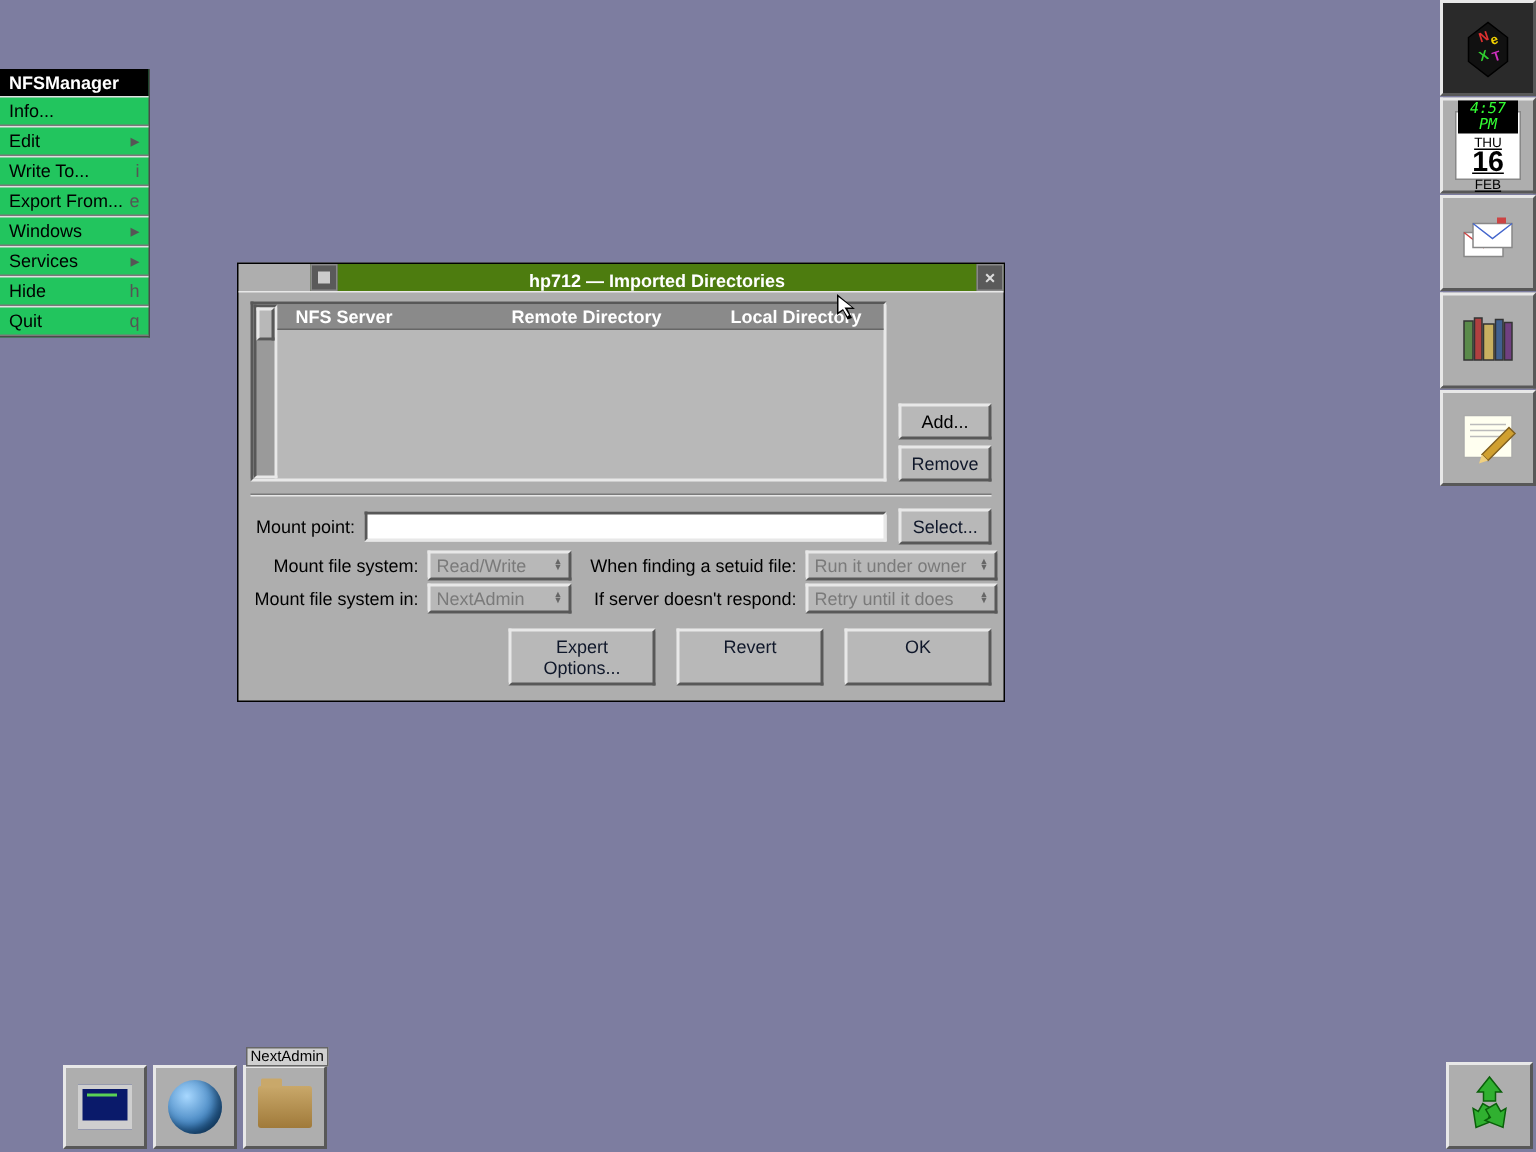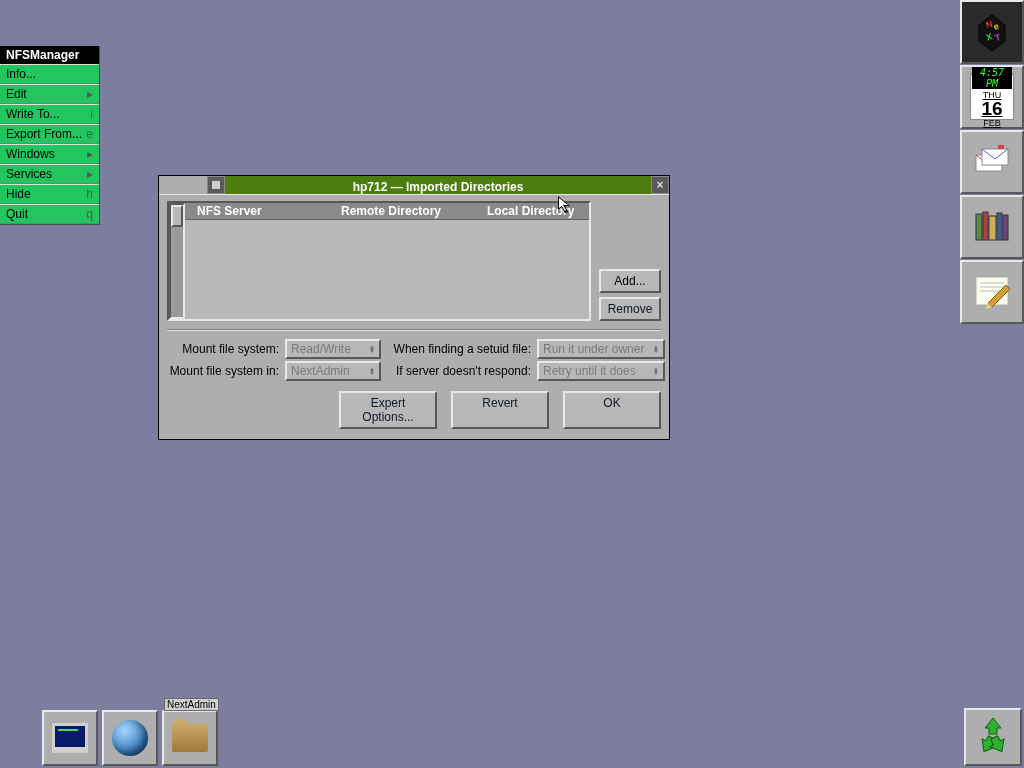--- a/index.html
+++ b/index.html
@@ -415,20 +415,26 @@
         </div>
       </div>
       <div class="side-buttons">
         <div class="btn">Add...</div>
         <div class="btn disabled">Remove</div>
       </div>
     </div>
 
     <div class="hsep"></div>
 
+    <div class="form-row">
+      <div class="lbl" style="width:76px">Mount point:</div>
+      <div class="text-input" style="width:350px"></div>
+      <div style="width:8px"></div>
+      <div class="btn disabled" style="width:62px">Select...</div>
+    </div>
 
     <div class="grid2">
       <div class="cell">
         <div class="lbl" style="width:118px">Mount file system:</div>
         <div class="pull" style="width:96px">
           <span>Read/Write</span>
           <span class="arrow">▲<br>▼</span>
         </div>
       </div>
       <div class="cell">

